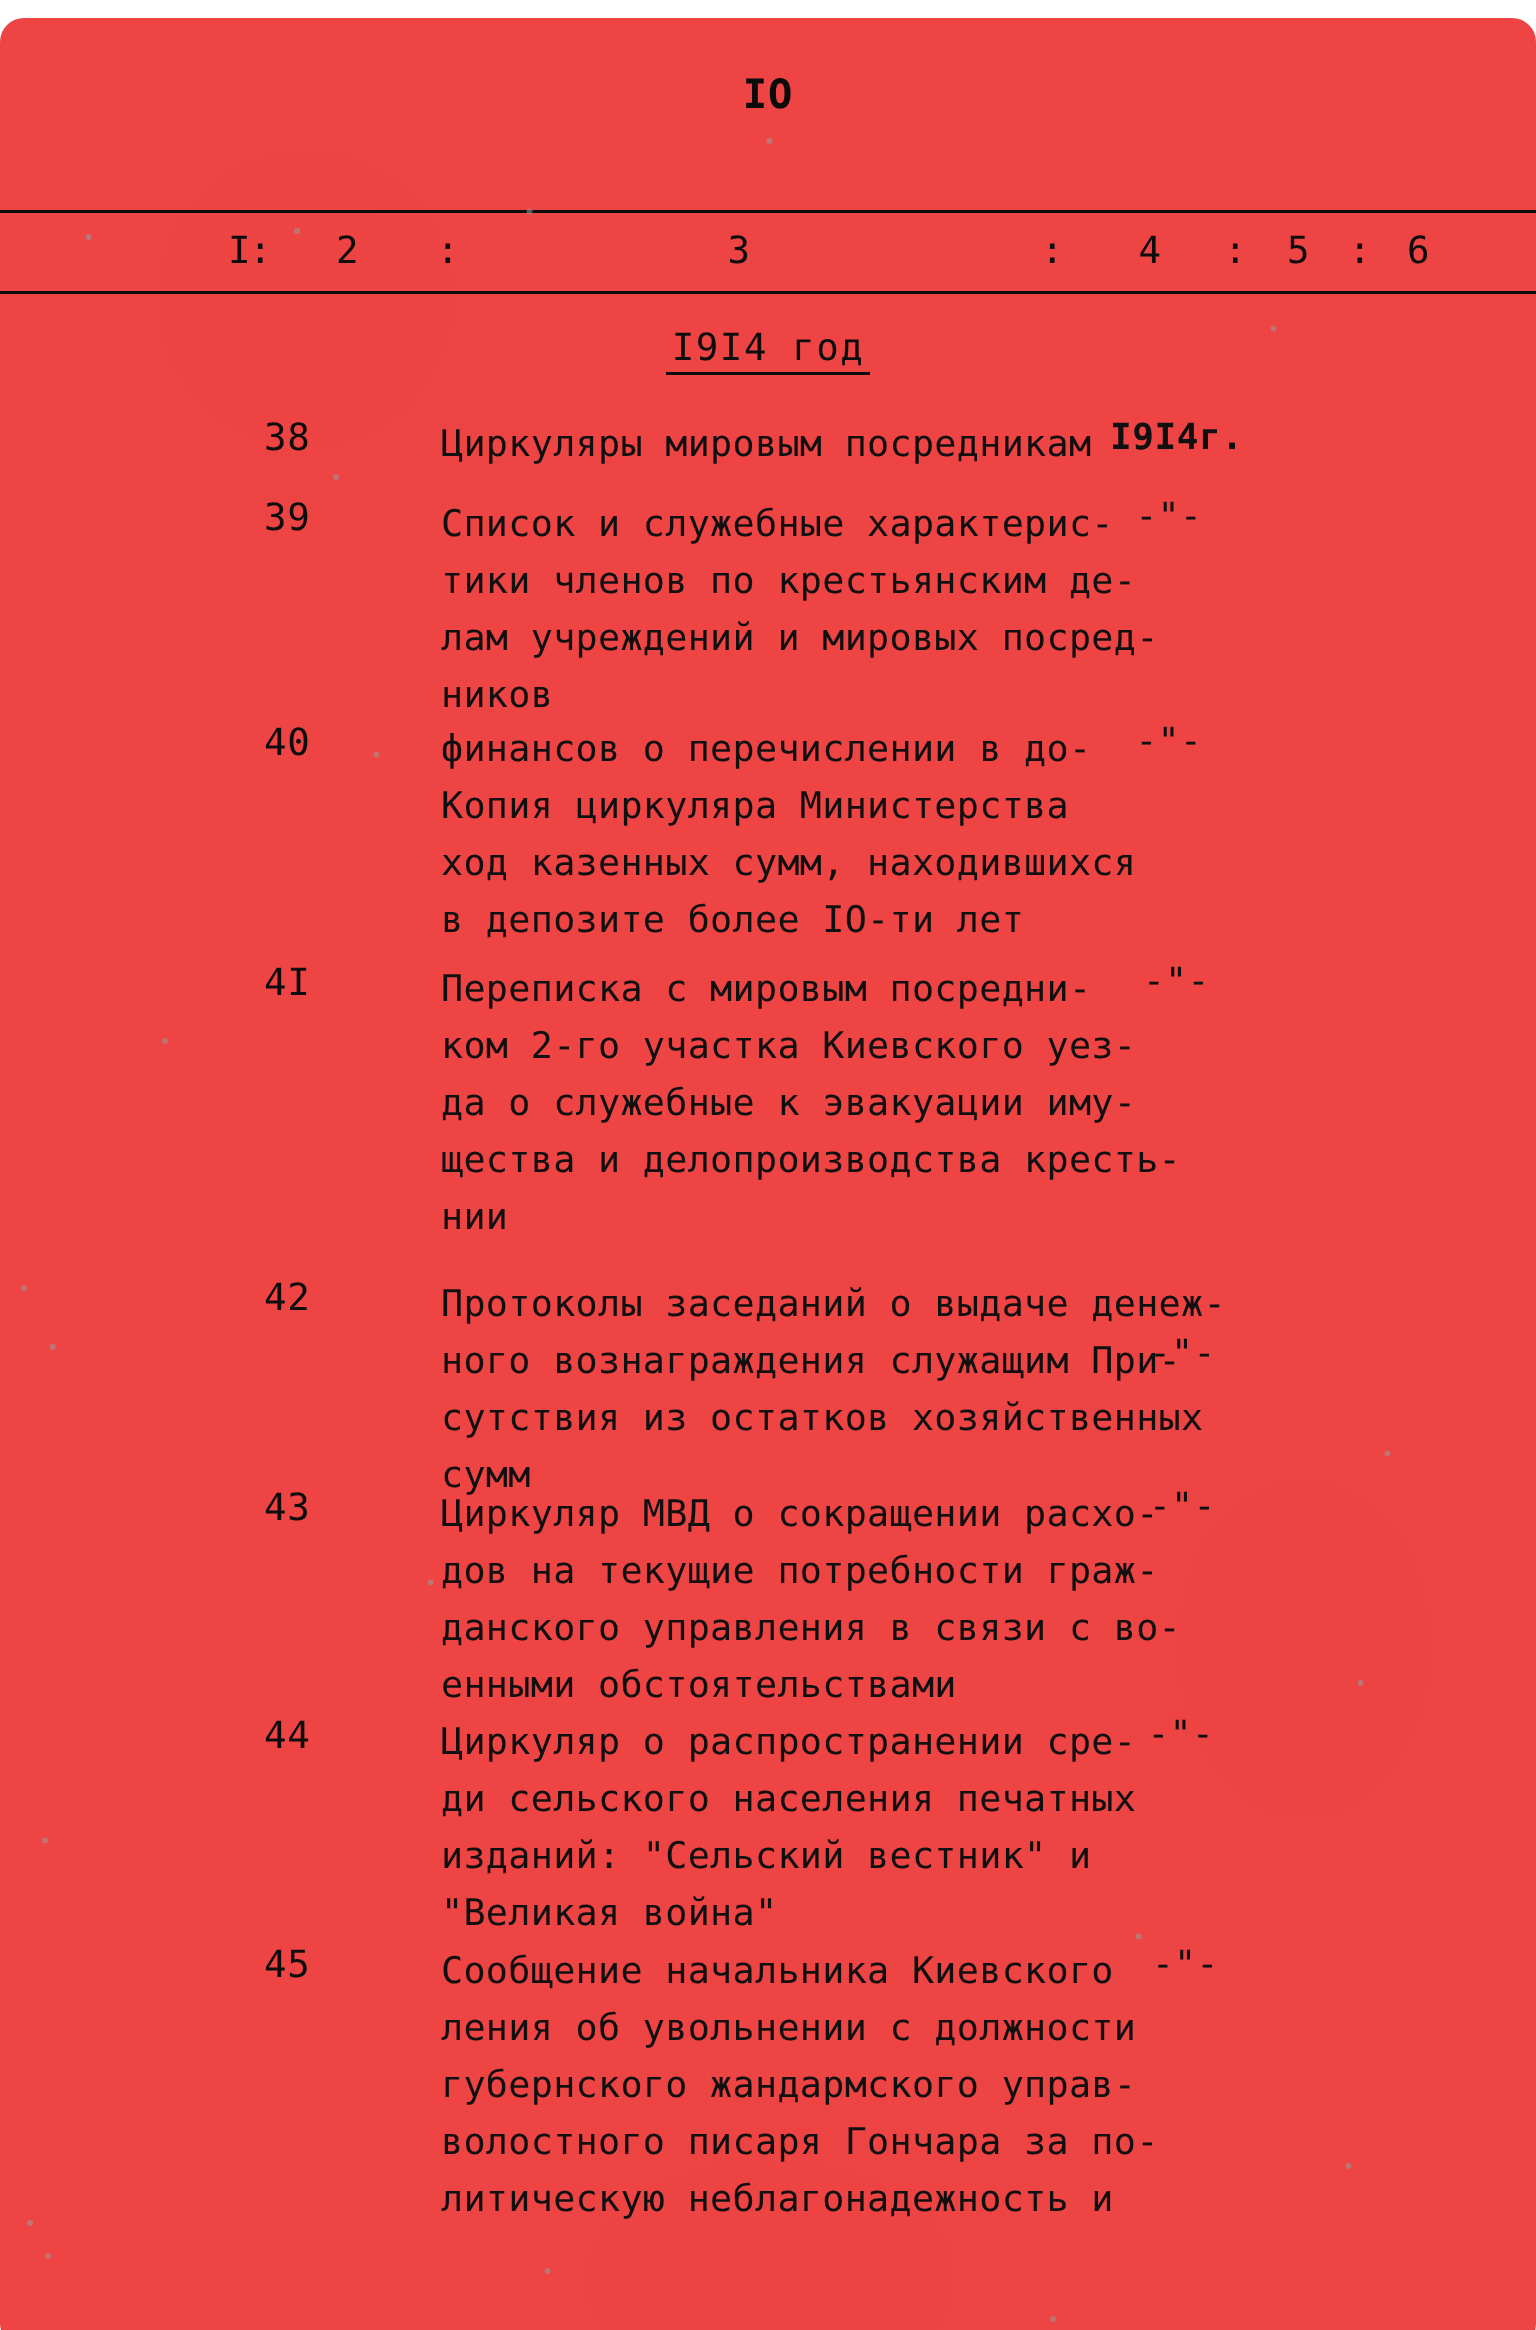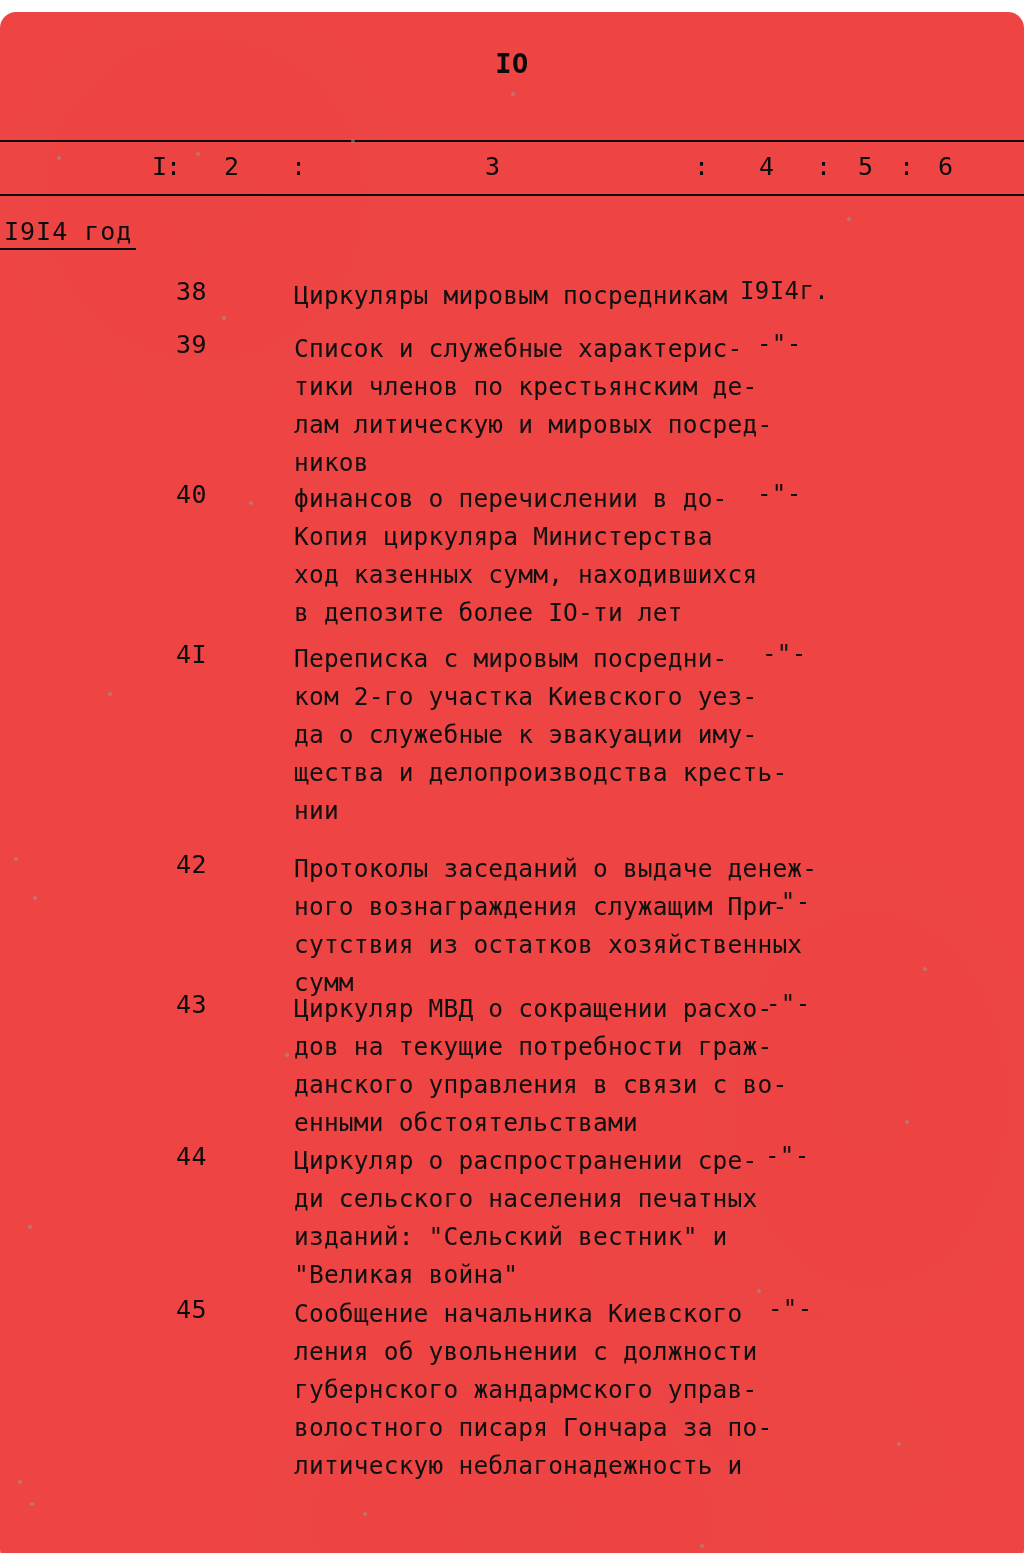--- a/index.html
+++ b/index.html
@@ -81,21 +81,21 @@
   .ch-5   { left: 858px; }
   .ch-s4  { left: 899px; }
   .ch-6   { left: 938px; }
 
   
   #year-heading {
     position: absolute;
     top: 205px;
     left: 0;
     width: 1024px;
-    text-align: left;
+    text-align: center;
     font-size: 25px;
     color: #0d0d0d;
   }
   #year-heading span {
     border-bottom: 2px solid #0d0d0d;
     padding: 0 4px 2px 4px;
     letter-spacing: 1px;
   }
 
   
@@ -180,28 +180,28 @@
   <div id="year-heading">
     <span>I9I4 год</span>
   </div>
 
   <div id="entries">
       <div class="entry" style="top: 265px;">
         <div class="entry-number">38</div>
         <div class="entry-body">
           <div class="entry-line">Циркуляры мировым посредникам</div>
         </div>
-        <div class="entry-right" style="left: 740px; top: 0px;">I9I4г.</div>
+        <div class="entry-right" style="left: 740px; top: 0px; font-weight: bold;">I9I4г.</div>
       </div>
       <div class="entry" style="top: 318px;">
         <div class="entry-number">39</div>
         <div class="entry-body">
           <div class="entry-line">Список и служебные характерис-</div>
           <div class="entry-line">тики членов по крестьянским де-</div>
-          <div class="entry-line">лам литическую и мировых посред-</div>
+          <div class="entry-line">лам учреждений и мировых посред-</div>
           <div class="entry-line">ников</div>
         </div>
         <div class="entry-right" style="left: 757px; top: 0px;">-"-</div>
       </div>
       <div class="entry" style="top: 468px;">
         <div class="entry-number">40</div>
         <div class="entry-body">
           <div class="entry-line">финансов о перечислении в до-</div>
           <div class="entry-line">Копия циркуляра Министерства</div>
           <div class="entry-line">ход казенных сумм, находившихся</div>

